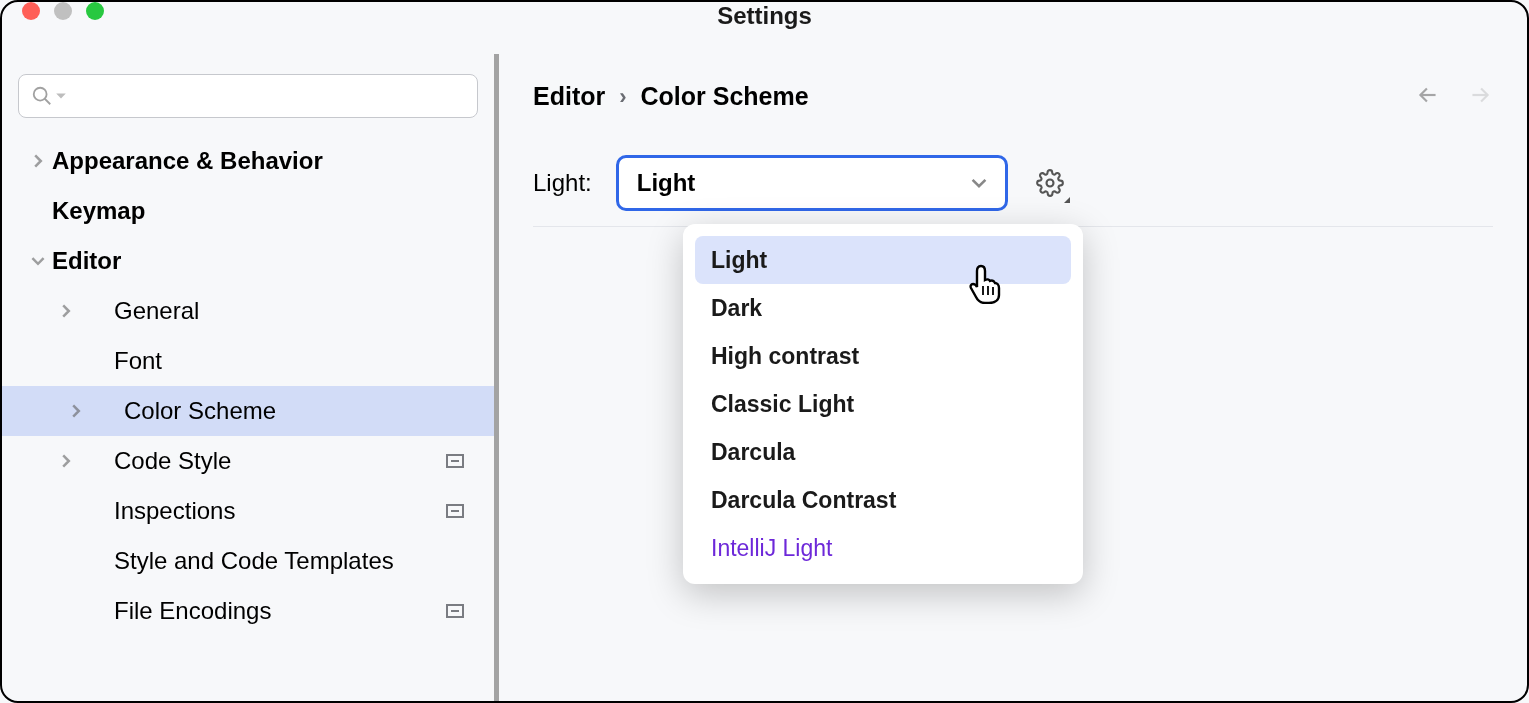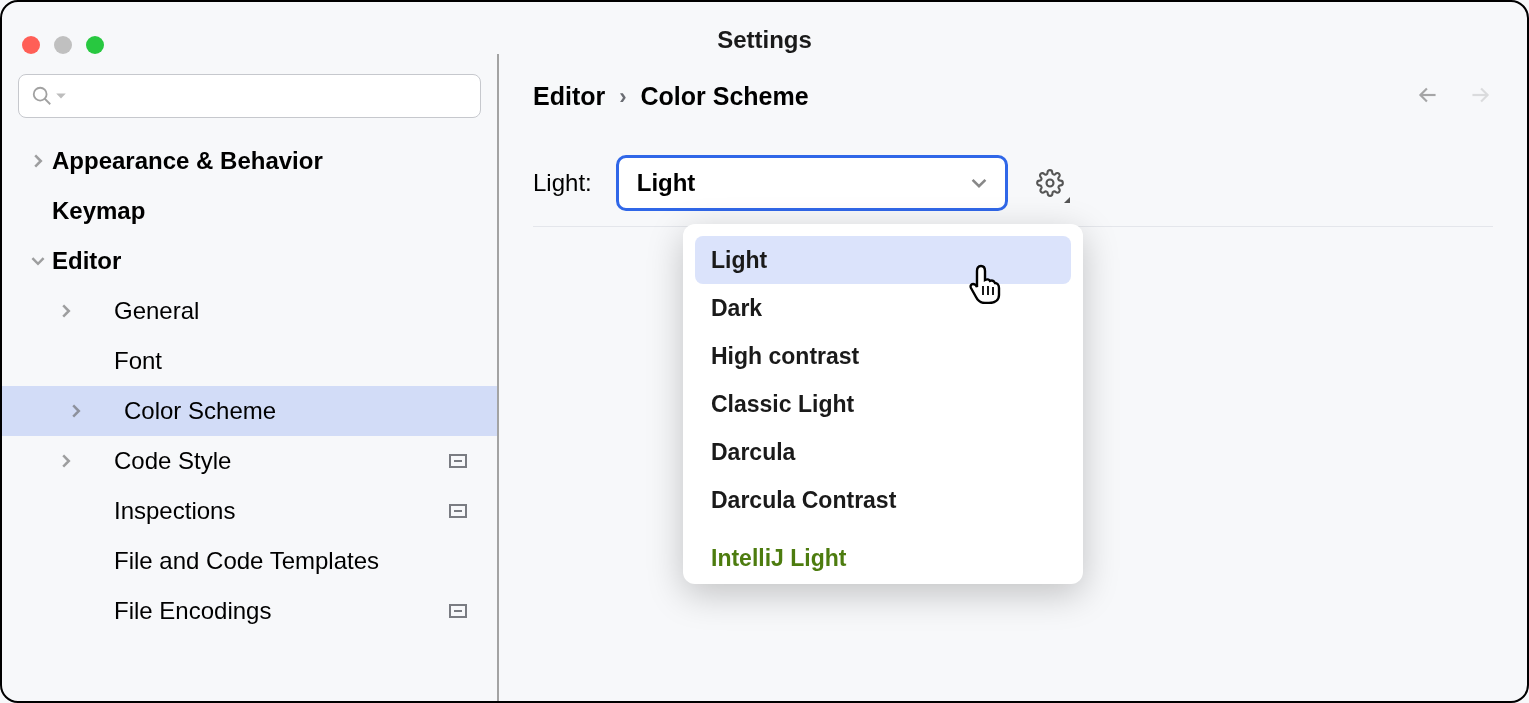--- a/index.html
+++ b/index.html
@@ -8,42 +8,42 @@
       background: #f7f8fa;
       width: 1529px;
       height: 703px;
       overflow: hidden;
       border: 2px solid #000;
       border-radius: 18px;
     }
     .titlebar {
       height: 52px;
       display: flex;
-      align-items: flex-end;
+      align-items: flex-start;
       padding-left: 20px;
       position: relative;
     }
     .traffic { display: flex; gap: 14px; }
     .traffic-dot { width: 18px; height: 18px; border-radius: 50%; }
     .t-close { background: #ff5f57; }
     .t-min { background: #c0c0c0; }
     .t-max { background: #28c840; }
     .title {
       position: absolute;
       left: 0; right: 0;
       text-align: center;
       font-weight: 700;
       font-size: 24px;
       color: #1a1a1a;
       pointer-events: none;
     }
     .body { display: flex; height: calc(100% - 52px); }
     .sidebar {
       width: 497px;
-      border-right: 2px solid #a3a3a3;
+      border-right: 5px solid #a3a3a3;
       padding: 20px 16px 0 16px;
     }
     .search-wrap {
       height: 44px;
       border: 1px solid #c6c8cd;
       border-radius: 8px;
       background: #fff;
       display: flex;
       align-items: center;
       padding-left: 12px;
@@ -114,21 +114,21 @@
     .dd-item{
       height:48px;
       display:flex; align-items:center;
       padding:0 16px;
       font-size:23px; font-weight:700;
       border-radius:8px;
       color:#1a1a1a;
       cursor:pointer;
     }
     .dd-item.highlight{ background:#dbe3fb; }
-    .dd-item.accent{ color:#4d7c0f; font-weight:700;align-items:flex-end;}
+    .dd-item.accent{ color:#6d28d9; font-weight:400;}
     .cursor{
       position:absolute; top:208px; left:470px; pointer-events:none;
     }
   </style>
 </head>
 <body>
 
 <div class="titlebar">
   <div class="traffic">
     <div class="traffic-dot t-close"></div>
@@ -211,21 +211,21 @@
       </div>
 
       <div class="row indent2">
         <span class="chev"></span>
         <span class="label">Inspections</span>
         <span class="badge"></span>
       </div>
 
       <div class="row indent2">
         <span class="chev"></span>
-        <span class="label">File and Code Templates</span>
+        <span class="label">Style and Code Templates</span>
       </div>
 
       <div class="row indent2">
         <span class="chev"></span>
         <span class="label">File Encodings</span>
         <span class="badge"></span>
       </div>
 
     </div>
   </div>

